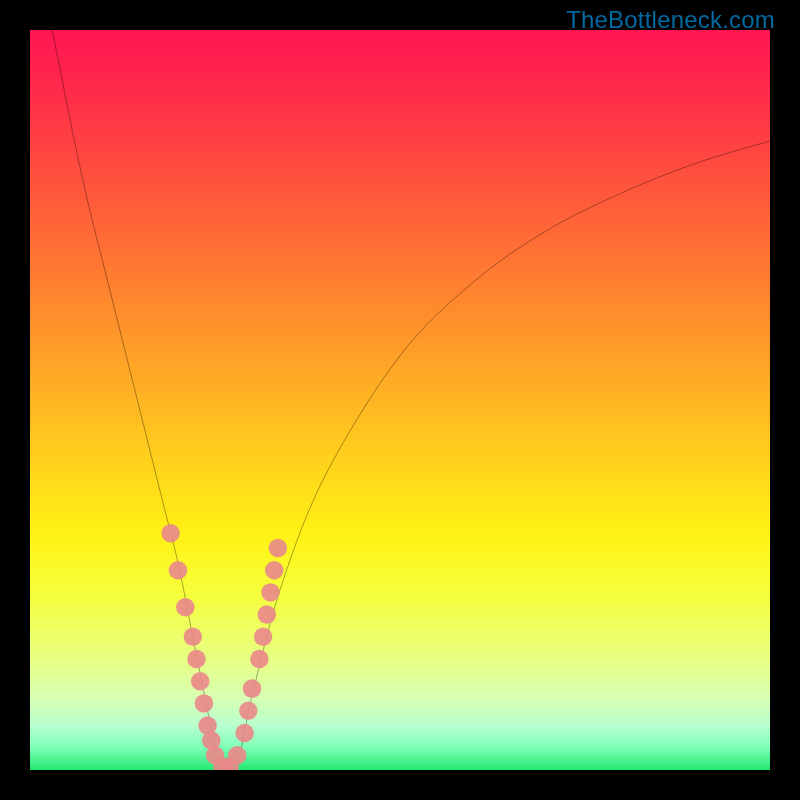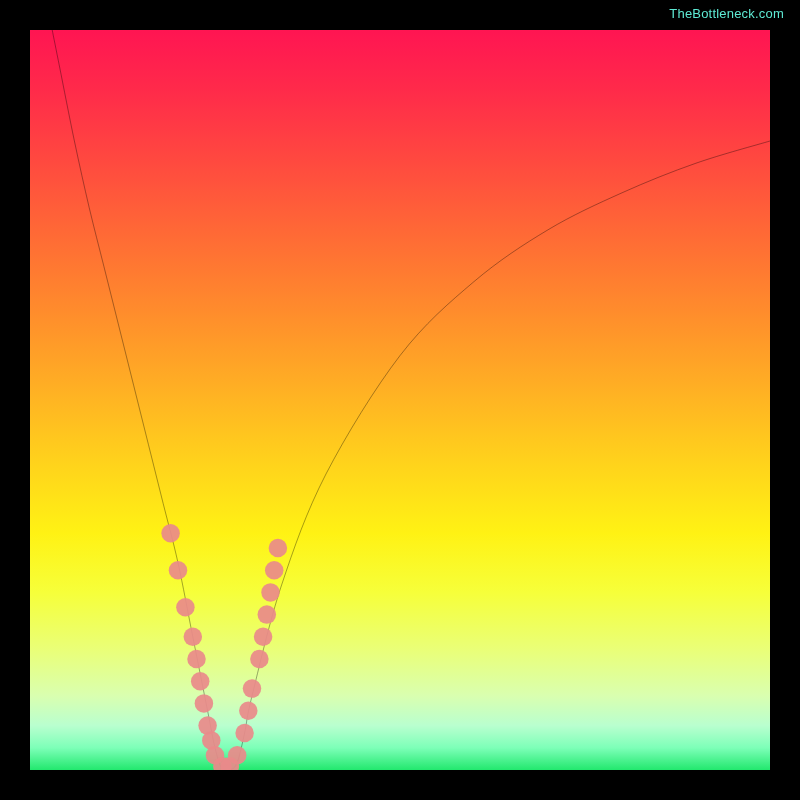--- a/index.html
+++ b/index.html
@@ -35,23 +35,23 @@
       #e9ff7a 84%,
       #d9ffb0 90%,
       #b9ffcf 94%,
       #7dffb8 97%,
       #22e86e 100%
     );
   }
   .watermark {
     position: absolute;
     top: 6px;
-    right: 16px;
-    color: #5eead4;
-    font-size: 13px;
+    right: 25px;
+    color: #0369a1;
+    font-size: 24px;
     letter-spacing: 0.2px;
     user-select: none;
   }
   svg.curve {
     position: absolute;
     inset: 0;
   }
 </style>
 </head>
 <body>

